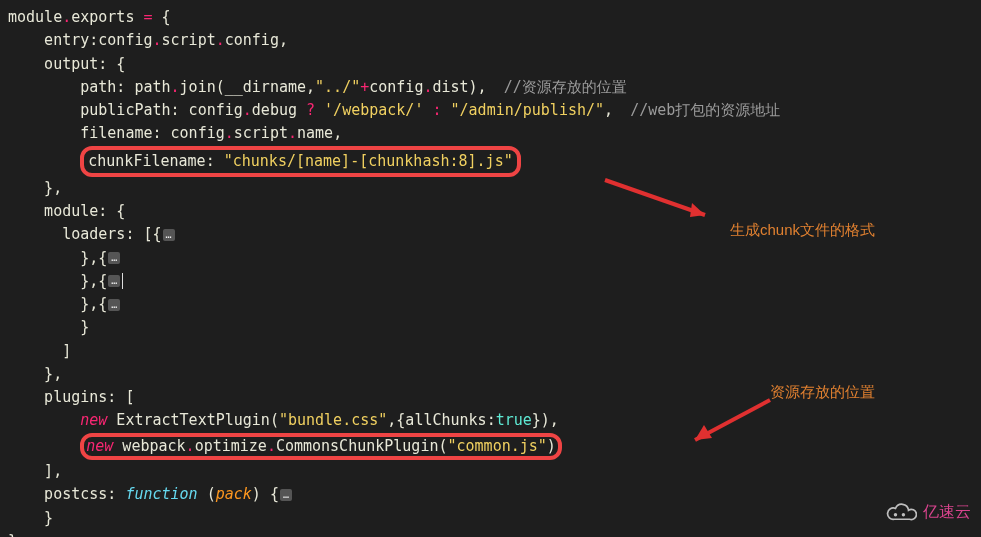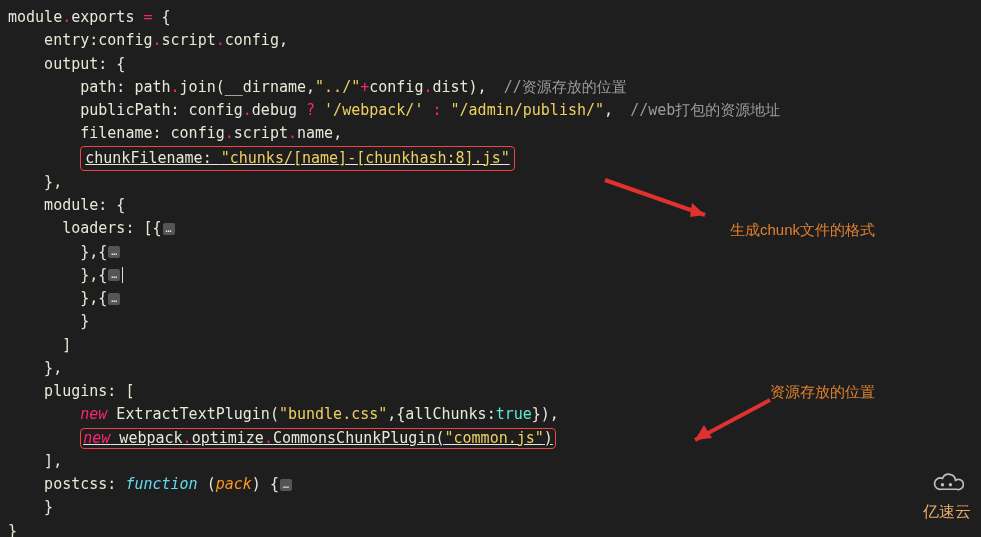--- a/index.html
+++ b/index.html
@@ -35,25 +35,24 @@
     color: #eee;
     font-size: 10px;
     line-height: 10px;
     padding: 1px 3px;
     border-radius: 2px;
     vertical-align: middle;
     margin: 0 1px;
   }
 
   .box-red {
-    border: 1px solid #ef4444;
-    border-radius: 4px;
+    border: 4px solid #ef4444;
+    border-radius: 12px;
     padding: 0 4px;
     display: inline-block;
-    text-decoration: underline;
   }
   .box-red.tight { padding: 0 2px; line-height: 1.3; }
 
   .cursor {
     display: inline-block;
     width: 1px;
     height: 16px;
     background: #ddd;
     vertical-align: middle;
     margin-left: 1px;
@@ -70,25 +69,24 @@
     font-size: 15px;
   }
 
   .logo {
     position: absolute;
     right: 10px;
     bottom: 12px;
     display: flex;
     align-items: center;
     gap: 6px;
-    color: #fdba74;
+    color: #ec4899;
     font-family: "Microsoft YaHei","PingFang SC",sans-serif;
     font-size: 16px;
     opacity: 0.9;
-    flex-direction: column;
   }
   .logo svg { stroke: #d0d0d0; fill: none; stroke-width: 3; }
 </style>
 </head>
 <body>
 
 <pre><span class="c-default"><span>module</span><span class="c-op">.</span><span>exports</span><span class="c-op"> = </span><span class="c-punc">{</span>
 <span>    entry:config</span><span class="c-op">.</span><span>script</span><span class="c-op">.</span><span>config</span><span>,</span>
 <span>    output: {</span>
 <span>        path: path</span><span class="c-op">.</span><span>join</span><span>(</span><span>__dirname</span><span>,</span><span class="c-string">"../"</span><span class="c-op">+</span><span>config</span><span class="c-op">.</span><span>dist</span><span>), </span><span class="c-comment">//资源存放的位置</span>

